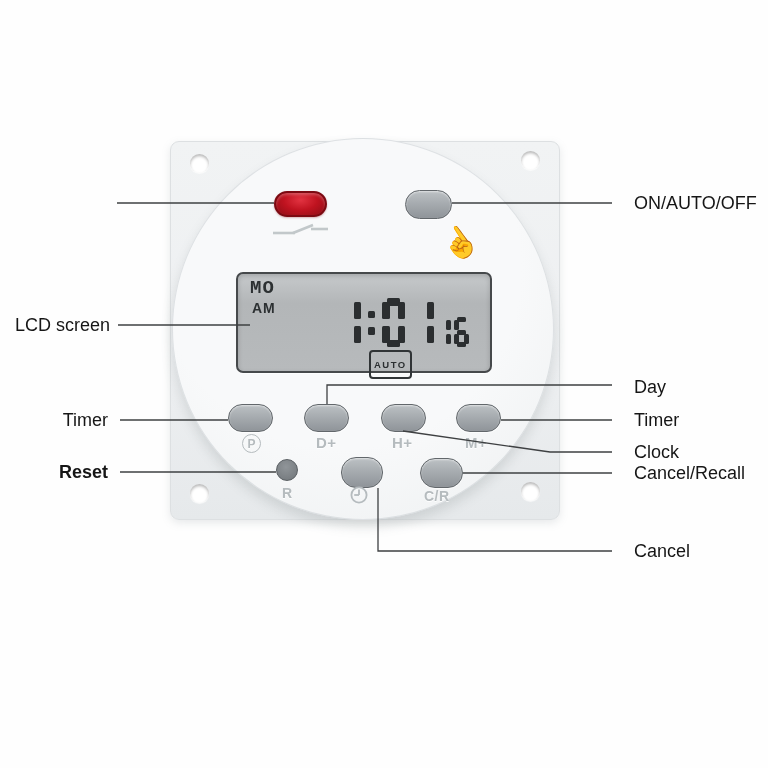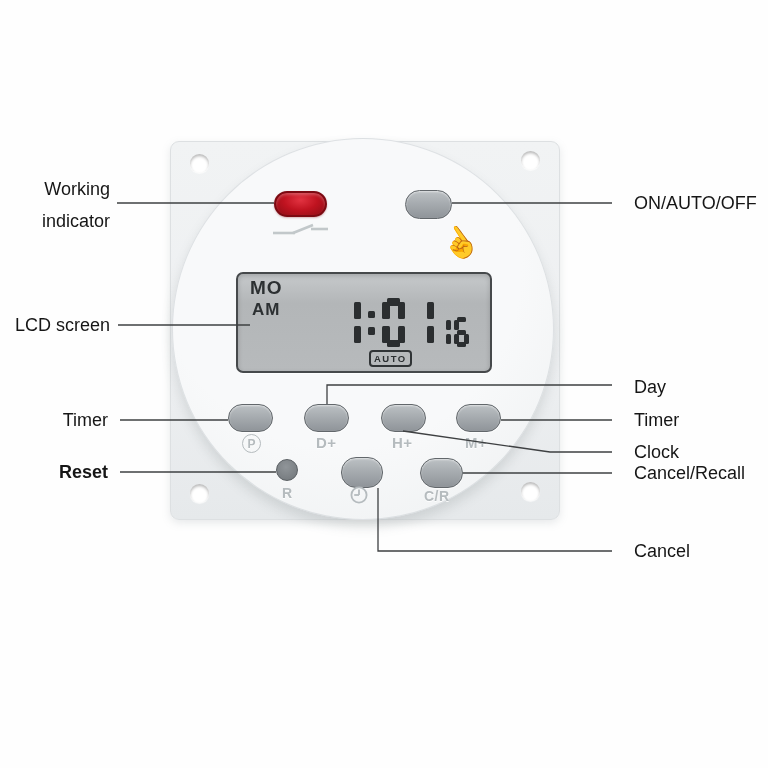--- a/index.html
+++ b/index.html
@@ -61,26 +61,26 @@
     font-size:30px;color:#c9ced1;transform:rotate(-35deg);line-height:1;
     text-shadow:0 1px 0 rgba(255,255,255,.8);
   }
   
   .lcd{
     left:236px;top:272px;width:252px;height:97px;
     border:2px solid #46494b;border-radius:7px;box-sizing:content-box;
     background:linear-gradient(180deg,#c6c9cb 0%,#b3b6b8 30%,#b7babc 100%);
     box-shadow:inset 0 2px 5px rgba(0,0,0,.18), 0 1px 1px rgba(255,255,255,.8);
   }
-  .lcd-day{left:12px;top:3px;font-size:19px;font-weight:700;color:#2c3032;letter-spacing:1px;}
-  .lcd-ampm{left:14px;top:26px;font-size:17px;font-weight:700;color:#2c3032;letter-spacing:1px;}
+  .lcd-day{left:12px;top:3px;font-size:19px;font-weight:700;color:#2c3032;letter-spacing:1px;font-family:Liberation Mono, monospace;}
+  .lcd-ampm{left:14px;top:26px;font-size:14px;font-weight:700;color:#2c3032;letter-spacing:1px;}
   .seg{position:absolute;background:#2b2e30;border-radius:1.5px;}
   .auto-badge{
     left:131px;top:76px;
-    border:2px solid #303436;border-radius:4px;padding:1px 3px;
+    border:2px solid #303436;border-radius:4px;padding:7px 3px;
     font-size:9.5px;font-weight:700;letter-spacing:1.5px;color:#2b2f31;
   }
   
   .callout{
     font-size:18px;color:#161616;white-space:nowrap;line-height:18px;
   }
   .callout.right{left:634px;}
   .co-left{text-align:right;}
   svg.overlay{left:0;top:0;pointer-events:none;}
 </style>
@@ -165,24 +165,20 @@
   <div class="abs pill" style="left:420px;top:458px;width:43px;height:30px;"></div>
 
   <div class="abs emboss btn-label" style="left:282px;top:485px;font-size:14px;">R</div>
   <svg class="abs" style="left:349px;top:485px;" width="20" height="20" viewBox="0 0 20 20">
     <circle cx="10" cy="10" r="7.6" fill="none" stroke="#b5bbbe" stroke-width="1.8"></circle>
     <line x1="10" y1="10" x2="10" y2="4.5" stroke="#b5bbbe" stroke-width="1.8"></line>
     <line x1="10" y1="10" x2="5.2" y2="10" stroke="#b5bbbe" stroke-width="1.8"></line>
   </svg>
   <div class="abs emboss btn-label" style="left:424px;top:488px;font-size:14px;">C/R</div>
 
-  <div class="abs callout co-left" style="right:658px;top:180px;">
-    <div>Working</div>
-    <div style="margin-top:14px;">indicator</div>
-  </div>
   <div class="abs callout co-left" style="right:658px;top:316px;">LCD screen</div>
   <div class="abs callout co-left" style="right:660px;top:411px;">Timer</div>
   <div class="abs callout co-left" style="right:660px;top:463px;font-weight:bold;">Reset</div>
 
   <div class="abs callout right" style="top:194px;">ON/AUTO/OFF</div>
   <div class="abs callout right" style="top:378px;">Day</div>
   <div class="abs callout right" style="top:411px;">Timer</div>
   <div class="abs callout right" style="top:443px;">Clock</div>
   <div class="abs callout right" style="top:464px;">Cancel/Recall</div>
   <div class="abs callout right" style="top:542px;">Cancel</div>

